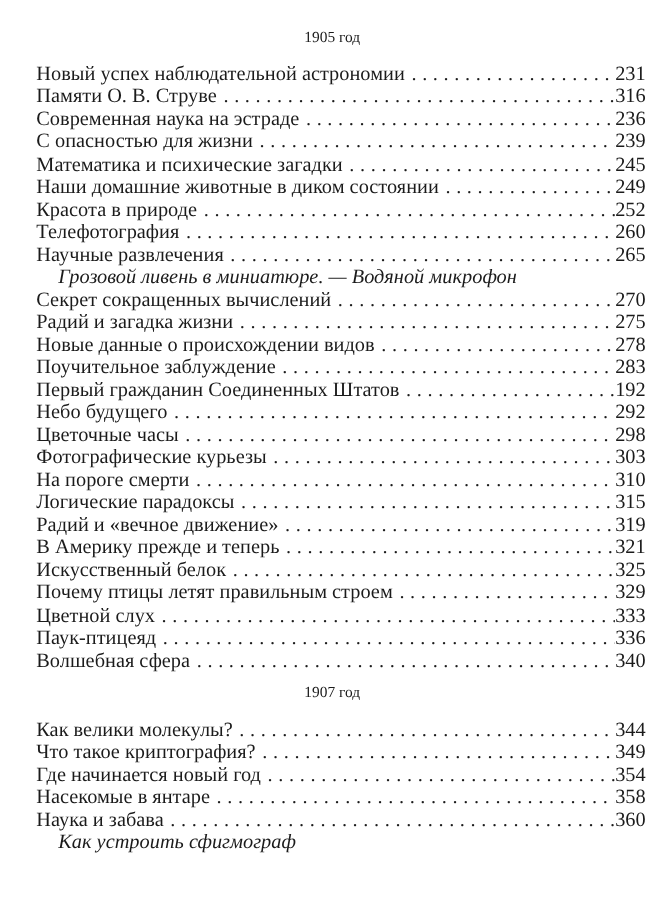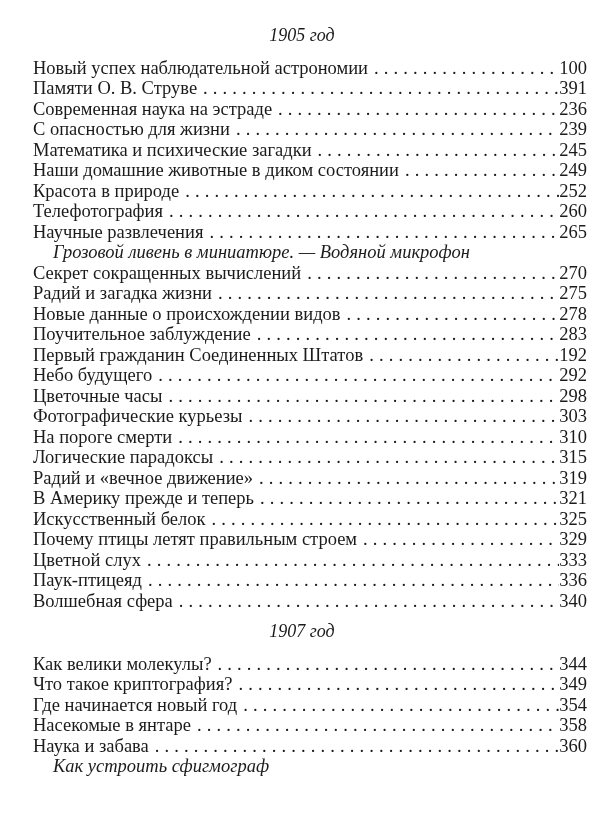--- a/index.html
+++ b/index.html
@@ -17,23 +17,22 @@
   }
   .toc {
     box-sizing: border-box;
     width: 606px;
     height: 838px;
     padding: 25px 19px 0 33px;
     font-size: 18.5px;
     line-height: 20.5px;
   }
   .year-heading {
-    font-size: 18px;
+    font-size: 14px;
     font-weight: normal;
-    font-style: italic;
     text-align: center;
     line-height: 20.5px;
     margin: 10px 0 12px;
     position: relative;
     left: -8px;
   }
   .toc-section:first-child .year-heading {
     margin-top: 0;
   }
   .entry {
@@ -72,26 +71,26 @@
 </head>
 <body>
 
 <main class="toc">
     <section class="toc-section">
     <h2 class="year-heading">1905 год</h2>
     <div class="entries">
         <div class="entry">
     <span class="title">Новый успех наблюдательной астрономии</span>
     <span class="dots" aria-hidden="true"></span>
-    <span class="pagenum">100</span>
+    <span class="pagenum">231</span>
   </div>
         <div class="entry">
     <span class="title">Памяти О. В. Струве</span>
     <span class="dots" aria-hidden="true"></span>
-    <span class="pagenum">391</span>
+    <span class="pagenum">316</span>
   </div>
         <div class="entry">
     <span class="title">Современная наука на эстраде</span>
     <span class="dots" aria-hidden="true"></span>
     <span class="pagenum">236</span>
   </div>
         <div class="entry">
     <span class="title">С опасностью для жизни</span>
     <span class="dots" aria-hidden="true"></span>
     <span class="pagenum">239</span>

